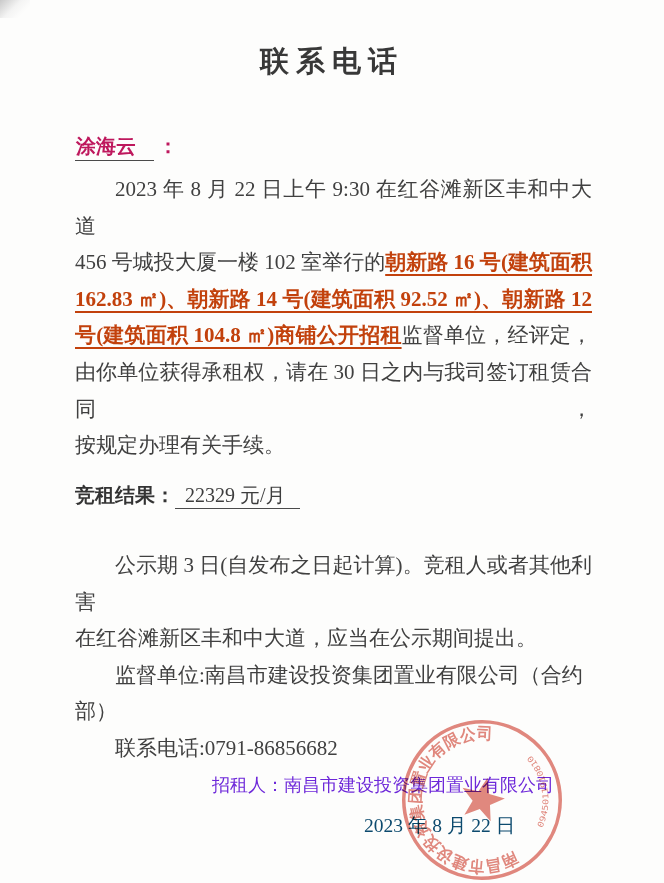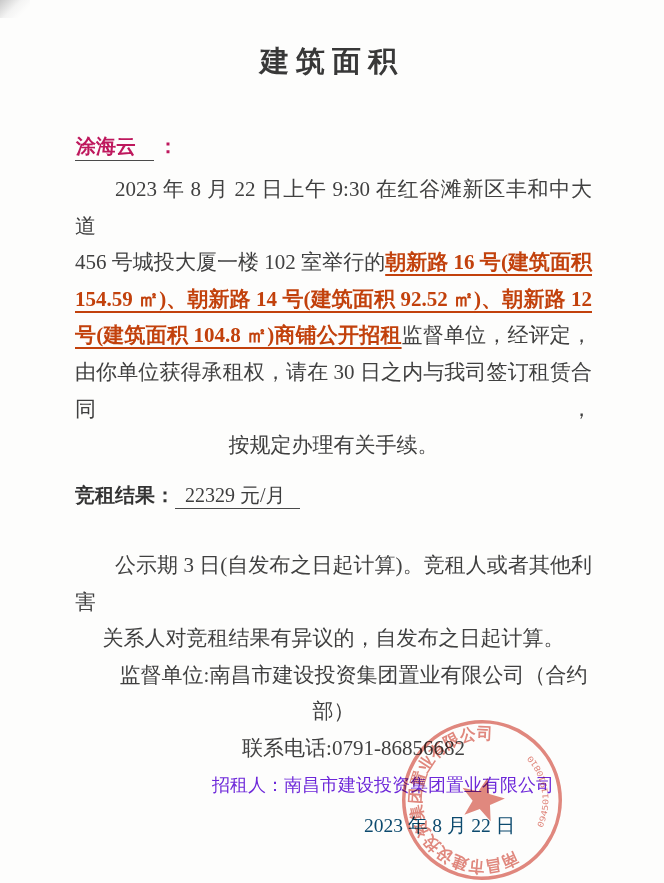--- a/index.html
+++ b/index.html
@@ -12,60 +12,60 @@
   .scan-edge{position:absolute;left:0;top:0;width:30px;height:18px;
     background:linear-gradient(135deg,#c9c9c9 0%,rgba(230,230,230,.4) 45%,rgba(255,255,255,0) 75%);}
   .title{position:absolute;top:42px;left:0;right:0;text-align:center;
     font-size:29px;font-weight:bold;letter-spacing:7px;color:#383838;}
   .addressee{position:absolute;top:133px;left:75px;font-size:20px;font-weight:bold;color:#be185d;}
   .addr-name{border-bottom:1.6px solid #4a4a4a;padding:0 18px 3px 1px;}
   .addr-colon{padding-left:4px;}
   .para{position:absolute;left:75px;width:517px;font-size:21px;line-height:36.6px;color:#404040;}
   .para1{top:171px;}
   .para2{top:547px;}
-  .line{text-align:center;}
+  .line{text-align:left;}
   .line.fill{text-align:justify;text-align-last:justify;}
   .line.indent{text-indent:40px;}
   .seg-b{font-weight:bold;color:#c2410c;}
   .seg-u{text-decoration:underline;text-decoration-thickness:1.5px;text-underline-offset:4.5px;}
   .result{position:absolute;top:477px;left:75px;font-size:20px;line-height:37px;}
   .result-label{font-weight:bold;color:#333;}
   .result-value{white-space:pre;border-bottom:1.6px solid #4a4a4a;padding:0 14px 2px 10px;}
   .footer-issuer{position:absolute;top:773px;left:212px;font-size:18px;color:#6d28d9;}
   .footer-date{position:absolute;top:812px;left:364px;font-size:19.5px;color:#0c4a6e;}
   .seal{position:absolute;left:397px;top:715px;width:170px;height:170px;
     mix-blend-mode:multiply;opacity:.88;pointer-events:none;}
 </style>
 </head>
 <body>
 
 <div class="scan-edge"></div>
 
-<div class="title">建筑面积</div>
+<div class="title">联系电话</div>
 
 <div class="addressee">
   <span class="addr-name">涂海云</span><span class="addr-colon">：</span>
 </div>
 
 <div class="para para1">
     <div class="line indent fill"><span class="">2023 年 8 月 22 日上午 9:30 在红谷滩新区丰和中大道</span></div>
     <div class="line fill"><span class="">456 号城投大厦一楼 102 室举行的</span><span class="seg-b seg-u">朝新路 16 号(建筑面积</span></div>
-    <div class="line fill"><span class="seg-b seg-u">154.59 ㎡)、朝新路 14 号(建筑面积 92.52 ㎡)、朝新路 12</span></div>
+    <div class="line fill"><span class="seg-b seg-u">162.83 ㎡)、朝新路 14 号(建筑面积 92.52 ㎡)、朝新路 12</span></div>
     <div class="line fill"><span class="seg-b seg-u">号(建筑面积 104.8 ㎡)商铺公开招租</span><span class="">监督单位，经评定，</span></div>
     <div class="line fill"><span class="">由你单位获得承租权，请在 30 日之内与我司签订租赁合同，</span></div>
     <div class="line"><span class="">按规定办理有关手续。</span></div>
   </div>
 
 <div class="result">
   <span class="result-label">竞租结果：</span><span class="result-value">22329 元/月</span>
 </div>
 
 <div class="para para2">
     <div class="line indent fill"><span class="">公示期 3 日(自发布之日起计算)。竞租人或者其他利害</span></div>
-    <div class="line"><span class="">关系人对竞租结果有异议的，自发布之日起计算。</span></div>
+    <div class="line"><span class="">在红谷滩新区丰和中大道，应当在公示期间提出。</span></div>
     <div class="line indent"><span class="">监督单位:南昌市建设投资集团置业有限公司（合约部）</span></div>
     <div class="line indent"><span class="">联系电话:0791-86856682</span></div>
   </div>
 
 <div class="footer-issuer">招租人：南昌市建设投资集团置业有限公司</div>
 <div class="footer-date">2023 年 8 月 22 日</div>
 
 <svg class="seal" viewBox="0 0 200 200" aria-hidden="true">
   <g transform="rotate(-100 100 100)" opacity="0.82">
     <circle cx="100" cy="100" r="92" fill="none" stroke-width="4.2" stroke="#d65a4c"></circle>

